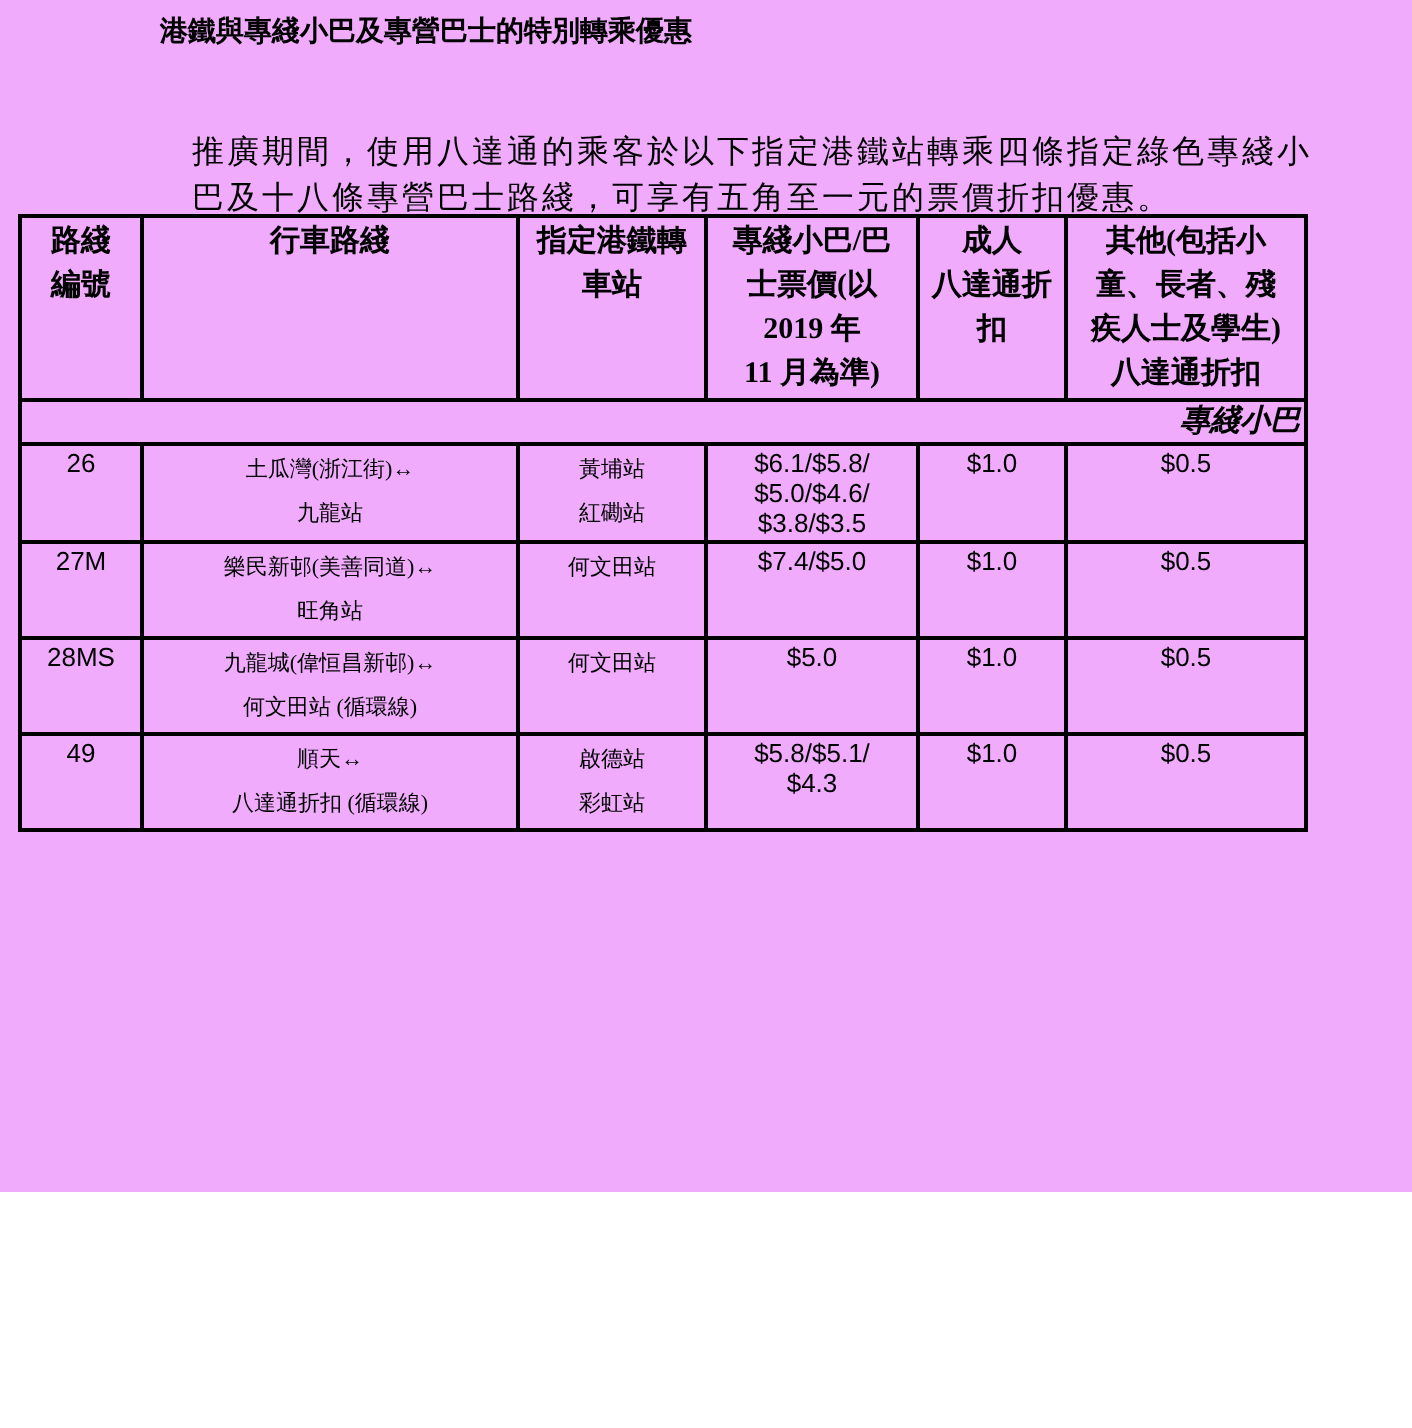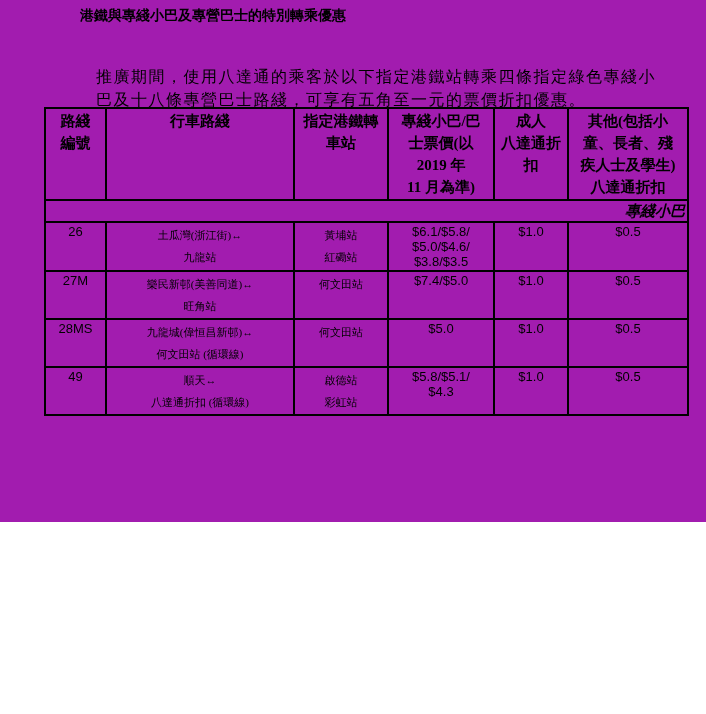--- a/index.html
+++ b/index.html
@@ -3,22 +3,22 @@
 <meta charset="utf-8">
 <style>
   html, body {
     margin: 0;
     padding: 0;
     background: #ffffff;
   }
   .page {
     position: relative;
     width: 706px;
-    height: 522px;
-    background: #a21caf;
+    height: 596px;
+    background: #f0abfc;
     color: #000000;
     font-family: "Liberation Serif", "DejaVu Serif", serif;
     overflow: hidden;
   }
   .title {
     position: absolute;
     left: 80px;
     top: 7px;
     margin: 0;
     font-size: 14px;
@@ -36,21 +36,20 @@
     line-height: 23px;
     letter-spacing: 1.5px;
   }
   table.fare-table {
     position: absolute;
     left: 9px;
     top: 107px;
     width: 643px;
     border-collapse: collapse;
     table-layout: fixed;
-    margin-left: 35px;
   }
   table.fare-table th,
   table.fare-table td {
     border: 2px solid #000000;
     padding: 1px 2px;
     vertical-align: top;
     text-align: center;
     white-space: pre-line;
     overflow: hidden;
   }

